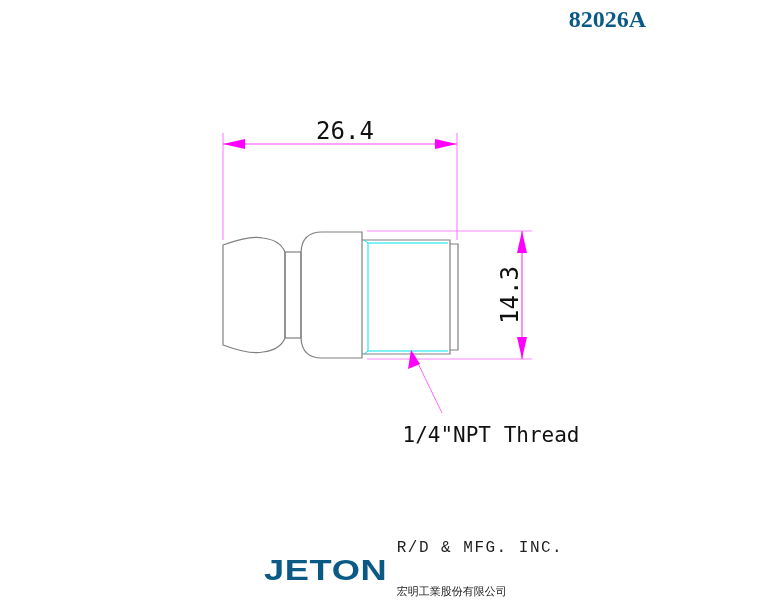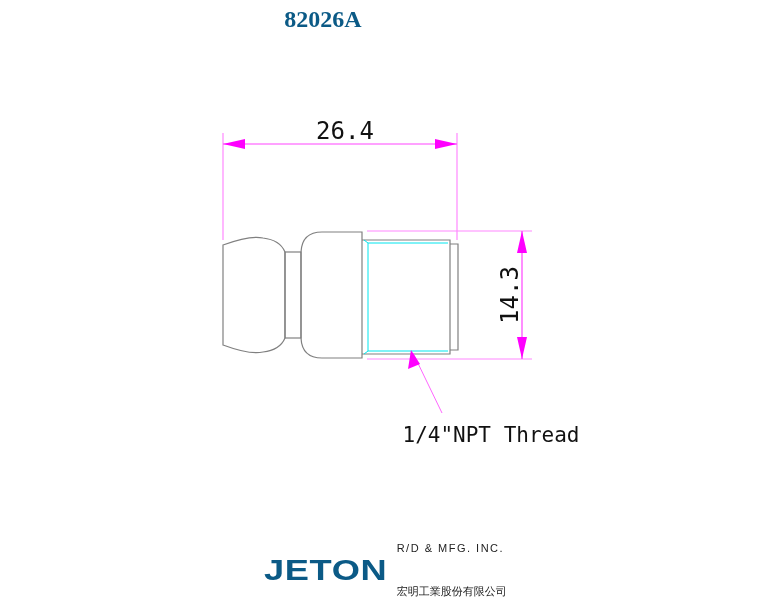--- a/index.html
+++ b/index.html
@@ -1,34 +1,34 @@
 <!DOCTYPE html>
 <html><head>
   <meta charset="utf-8">
   <style>
     html, body { margin: 0; padding: 0; background: #ffffff; }
     body { width: 757px; height: 600px; position: relative; overflow: hidden; }
     .title {
-      position: absolute; left: 0; top: 6px; width: 646px; text-align: center;
+      position: absolute; left: 0; top: 6px; width: 646px; text-align: right;
       font-family: "Liberation Serif", serif; font-weight: bold; font-size: 24px;
       color: #0b5a86;
     }
     svg.drawing { position: absolute; left: 0; top: 0; }
     .dim-text { font-family: "DejaVu Sans Mono", "Liberation Mono", monospace; font-size: 24px; fill: #111; }
     .note-text { font-family: "DejaVu Sans Mono", "Liberation Mono", monospace; font-size: 21px; fill: #111; }
     .logo {
       position: absolute; left: 264px; top: 556px; height: 28px; display: flex; align-items: center;
     }
     .logo-word {
       font-family: "Liberation Sans", sans-serif; font-weight: bold; font-size: 29px;
       color: #0b5a86; letter-spacing: 0.5px; transform: scaleX(1.25); transform-origin: left center;
       margin-right: 34px; line-height: 28px;
     }
     .logo-sub { display: flex; flex-direction: column; line-height: 12px; }
-    .logo-sub-en { font-family: Liberation Sans, sans-serif; font-size: 11px; color: #222; letter-spacing: 1.5px; }
+    .logo-sub-en { font-family: Liberation Mono, monospace; font-size: 16px; color: #222; letter-spacing: 1.5px; }
     .logo-sub-zh { font-family: "DejaVu Sans", sans-serif; font-size: 11px; color: #222; letter-spacing: 0px; margin-top: 32px; }
   </style>
 </head>
 <body>
 
 <div class="title">82026A</div>
 
 <svg class="drawing" width="757" height="600" viewBox="0 0 757 600">
 
   <g stroke="#ff88ff" stroke-width="1.2" fill="none">

